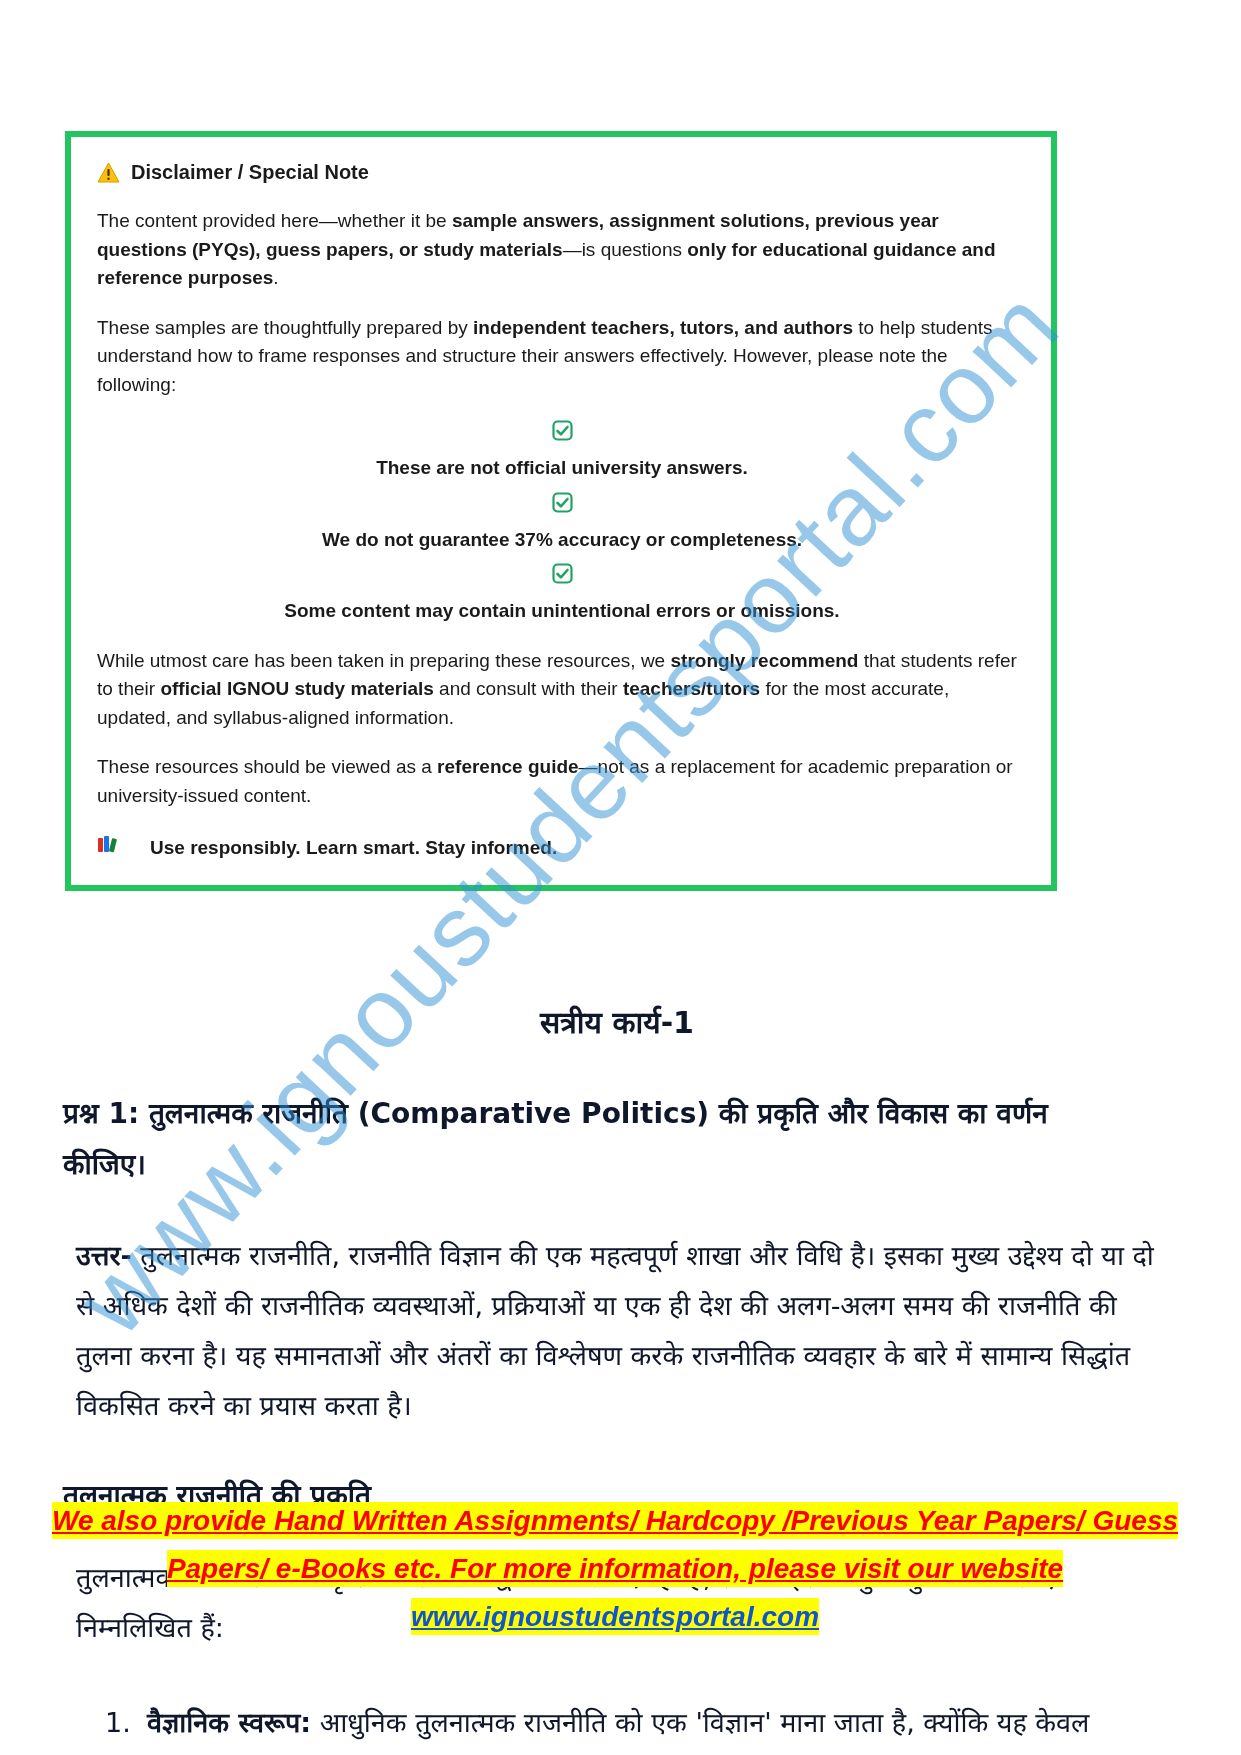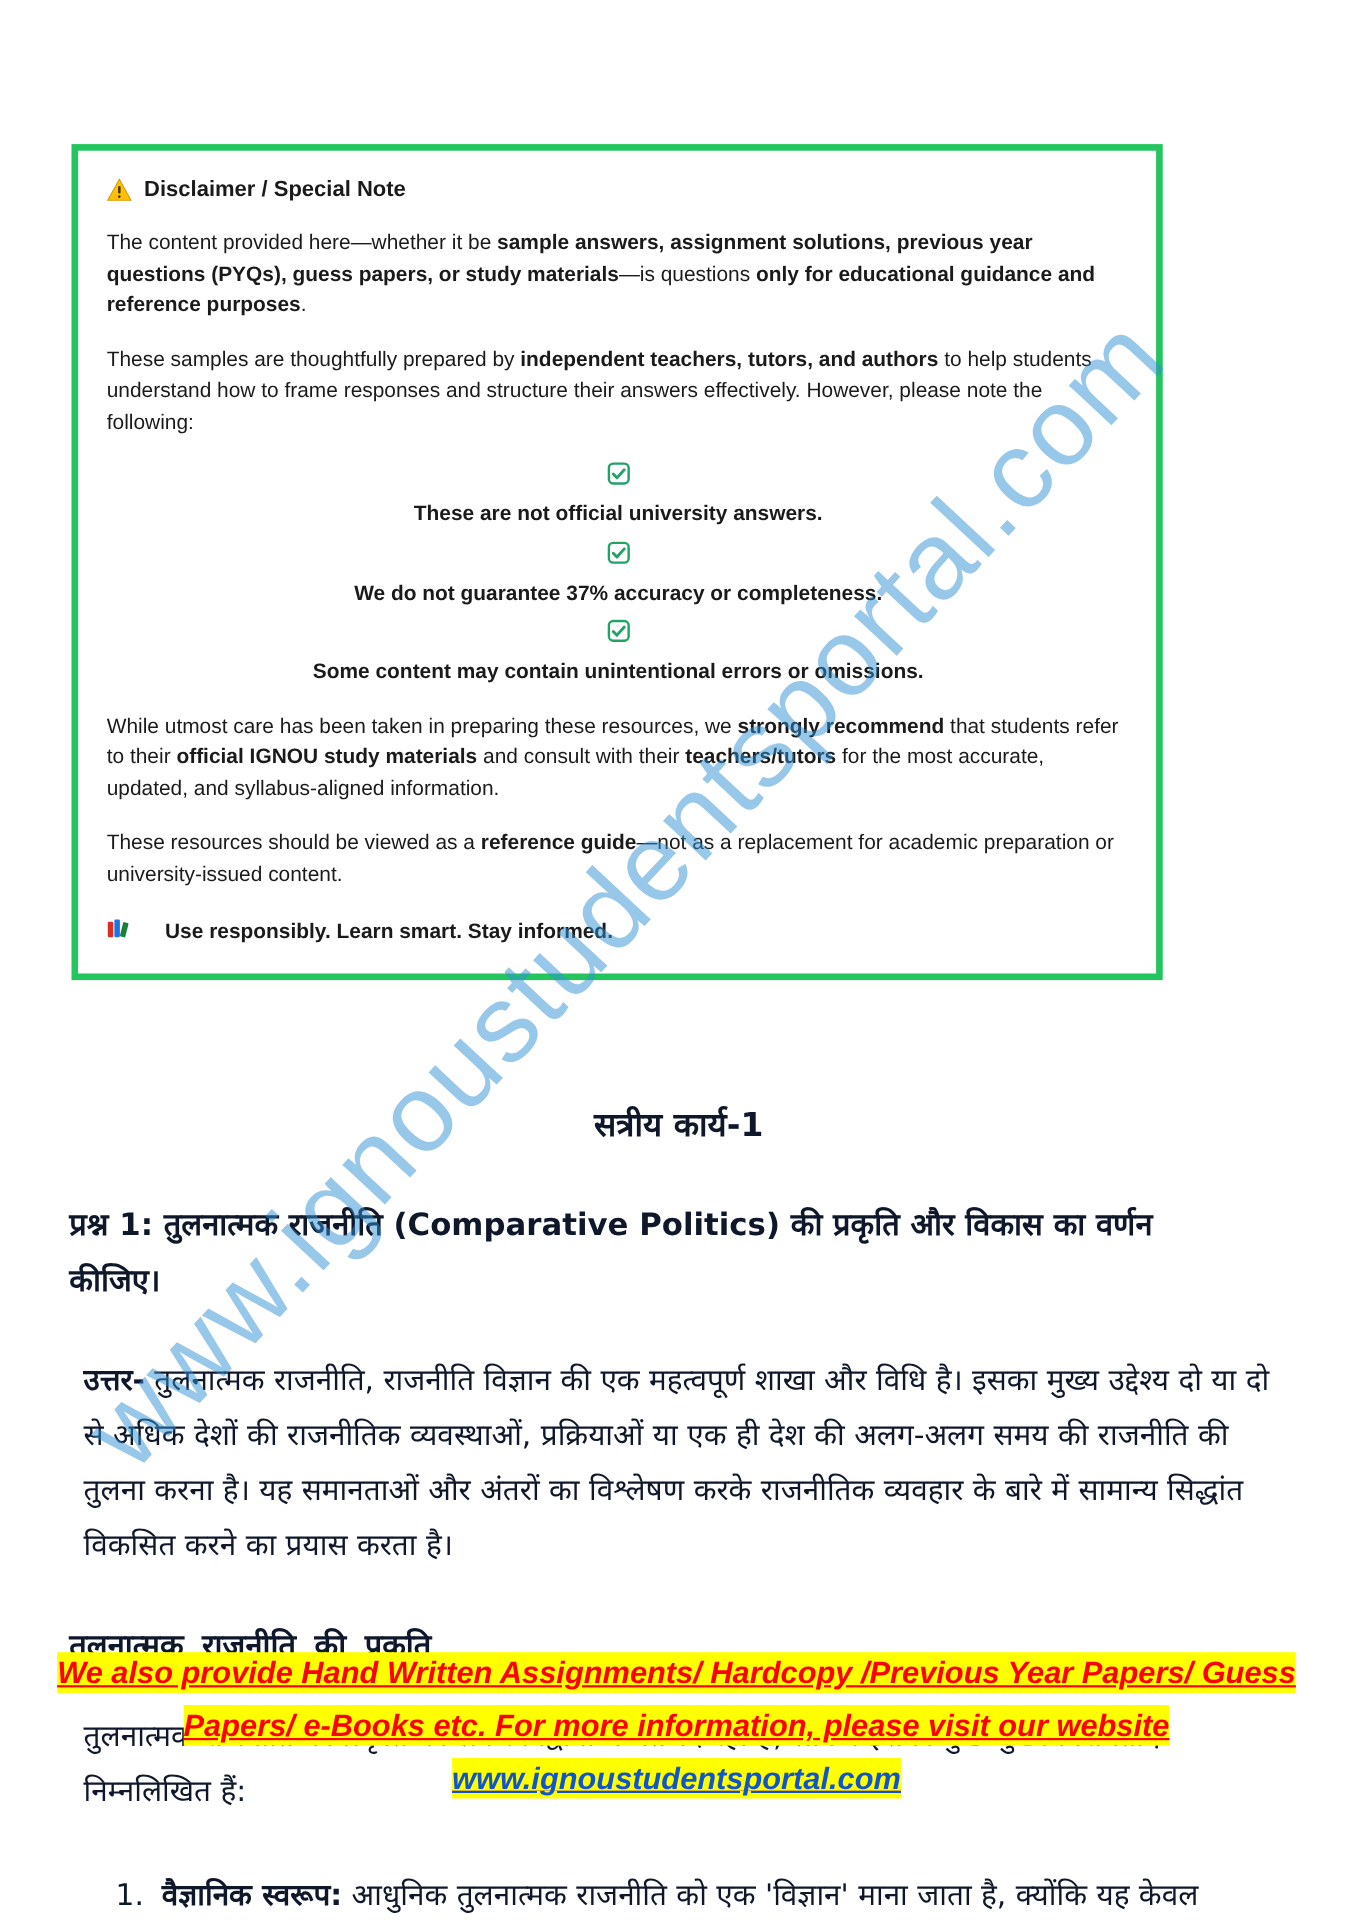--- a/index.html
+++ b/index.html
@@ -84,21 +84,21 @@
     font-weight: bold;
     margin: 110px 0 0 0;
   }
   .question-heading {
     font-size: 28px;
     font-weight: bold;
     line-height: 1.85;
     margin: 46px 120px 0 0;
   }
   .body-para { line-height: 1.85; margin: 40px 0 0 13px; }
-  .sub-heading { font-size: 28px; font-weight: bold; margin: 44px 0 0 0; font-family: Liberation Mono, monospace; }
+  .sub-heading { font-size: 28px; font-weight: bold; margin: 44px 0 0 0; }
   .num-list { margin: 44px 70px 0 42px; list-style: none; }
   .num-list li {
     position: relative;
     padding-left: 42px;
     line-height: 1.9;
   }
   .li-num { position: absolute; left: 0; top: 0; }
 
   
   .page-footer {

